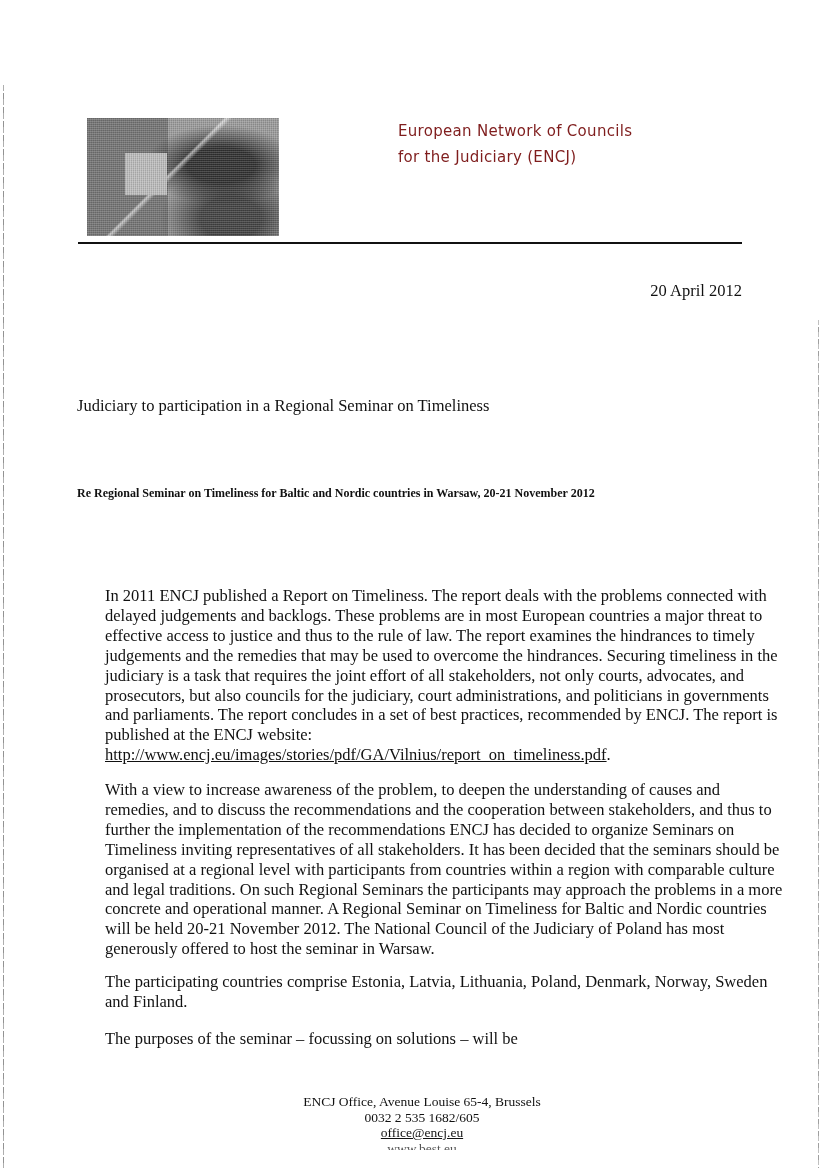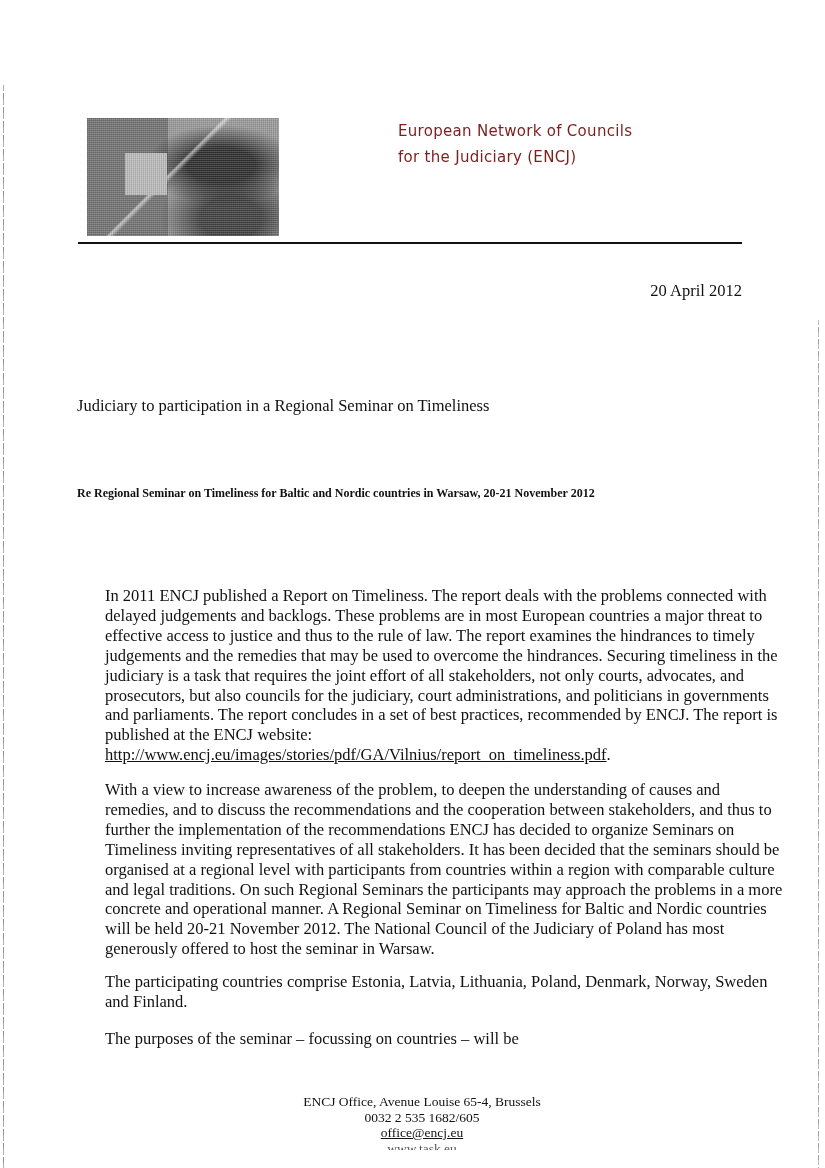--- a/index.html
+++ b/index.html
@@ -105,21 +105,21 @@
 
 <div class="para" style="top:780px;">
   <p>With a view to increase awareness of the problem, to deepen the understanding of causes and remedies, and to discuss the recommendations and the cooperation between stakeholders, and thus to further the implementation of the recommendations ENCJ has decided to organize Seminars on Timeliness inviting representatives of all stakeholders. It has been decided that the seminars should be organised at a regional level with participants from countries within a region with comparable culture and legal traditions. On such Regional Seminars the participants may approach the problems in a more concrete and operational manner. A Regional Seminar on Timeliness for Baltic and Nordic countries will be held 20-21 November 2012. The National Council of the Judiciary of Poland has most generously offered to host the seminar in Warsaw.</p>
 </div>
 
 <div class="para" style="top:972px;">
   <p>The participating countries comprise Estonia, Latvia, Lithuania, Poland, Denmark, Norway, Sweden and Finland.</p>
 </div>
 
 <div class="para" style="top:1029px;">
-  <p>The purposes of the seminar – focussing on countries – will be</p>
+  <p>The purposes of the seminar – focussing on solutions – will be</p>
 </div>
 
 <div class="footer">
   <div>ENCJ Office, Avenue Louise 65-4, Brussels</div>
   <div>0032 2 535 1682/605</div>
   <div class="u">office@encj.eu</div>
-  <div class="faded">www.task.eu</div>
+  <div class="faded">www.best.eu</div>
 </div>
 
 </body></html>

